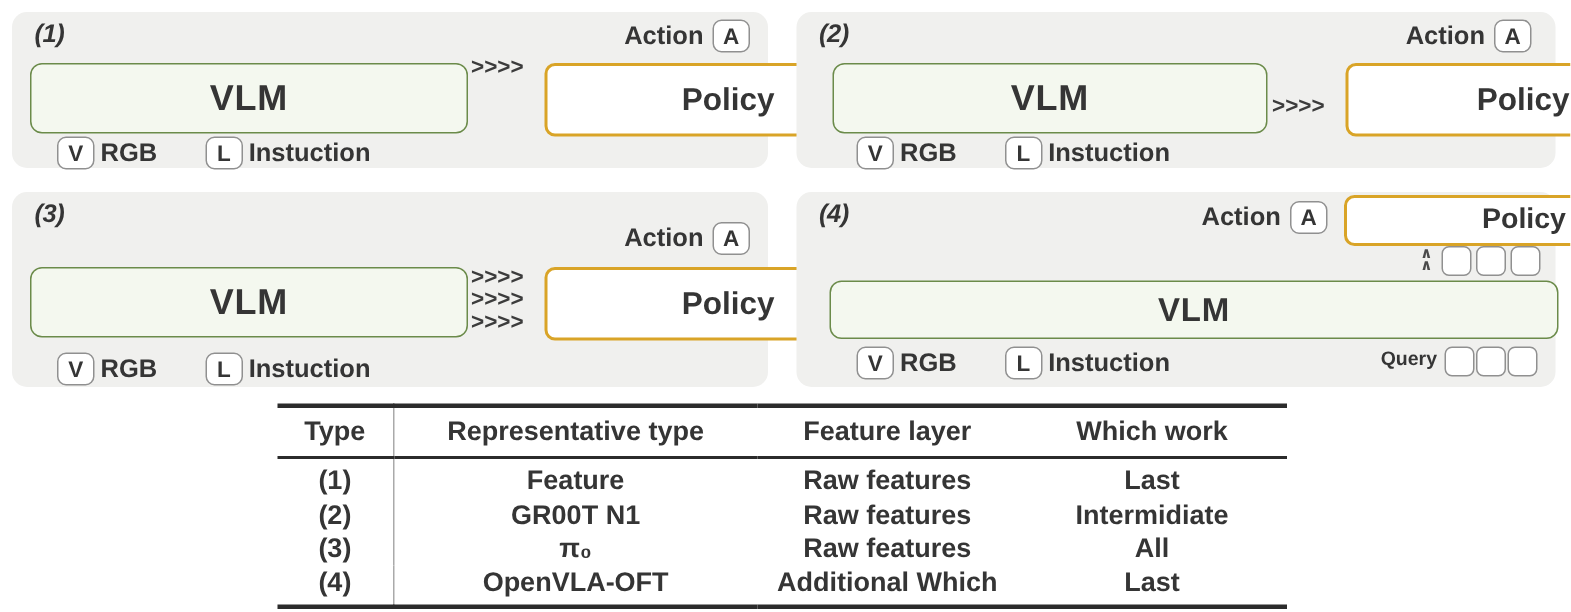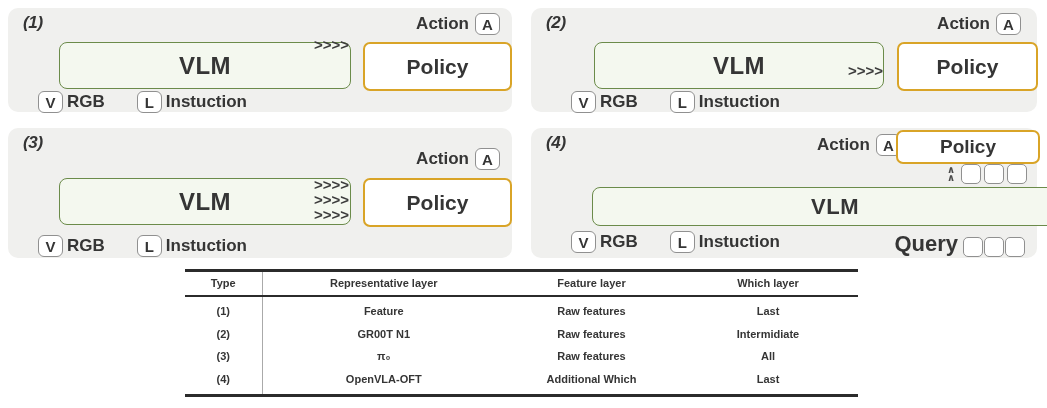--- a/index.html
+++ b/index.html
@@ -17,46 +17,46 @@
   #p4 { left:531px; top:128px; width:506px; height:130px; }
 
   .pnum {
     position:absolute; left:15px; top:5px;
     font-style:italic; font-weight:bold; font-size:17px; letter-spacing:-0.3px;
   }
   .vlm-box {
     position:absolute; background:var(--vlm_fill,#f4f8ef);
     border:1.5px solid var(--vlm_border,#6b8b4a); border-radius:8px;
     display:flex; align-items:center; justify-content:center;
-    font-weight:bold; font-size:24px; letter-spacing:0.5px;margin-left:39px;
+    font-weight:bold; font-size:24px; letter-spacing:0.5px;
   }
   #p1 .vlm-box { left:12px; top:34px; width:290px; height:45px; }
   #p2 .vlm-box { left:24px; top:34px; width:288px; height:45px; }
   #p3 .vlm-box { left:12px; top:50px; width:290px; height:45px; }
   #p4 .vlm-box { left:22px; top:59px; width:484px; height:37px; font-size:22px; }
 
   .policy-box {
     position:absolute; background:#ffffff;
     border:2px solid var(--policy_border,#d9a427); border-radius:7px;
     display:flex; align-items:center; justify-content:center;
-    font-weight:bold; font-size:21px;
+    font-weight:bold; font-size:21px;padding-left:48px;
   }
   #p1 .policy-box { left:355px; top:34px; width:145px; height:45px; }
   #p2 .policy-box { left:366px; top:34px; width:137px; height:45px; }
   #p3 .policy-box { left:355px; top:50px; width:145px; height:45px; }
   #p4 .policy-box { left:365px; top:2px;  width:140px; height:30px; font-size:19px; }
 
   .arrows { position:absolute; font-weight:bold; font-size:15px; line-height:15px; color:#3c3c3c; }
   .arrows span { display:block; }
   #p1 .arrows { left:306px; top:29px; }
   #p2 .arrows { left:317px; top:55px; }
   #p3 .arrows { left:306px; top:49px; }
 
   .action-row { position:absolute; display:flex; align-items:center; gap:6px;
-                font-weight:bold; font-size:17px;margin-left:16px; }
+                font-weight:bold; font-size:17px; }
   #p1 .action-row { top:5px;  right:12px; }
   #p2 .action-row { top:5px;  right:16px; }
   #p3 .action-row { top:20px; right:12px; }
   #p4 .action-row { left:270px; top:6px; }
 
   .tok {
     width:25px; height:22px; background:#ffffff; box-sizing:border-box;
     border:1.5px solid var(--token_border,#909090); border-radius:6px;
     display:inline-flex; align-items:center; justify-content:center;
     font-weight:bold; font-size:15px; flex:0 0 auto;
@@ -69,30 +69,30 @@
                 font-weight:bold; font-size:17px; white-space:nowrap; }
   #p1 .inputs-row { left:30px; top:83px; }
   #p2 .inputs-row { left:40px; top:83px; }
   #p3 .inputs-row { left:30px; top:107px; }
   #p4 .inputs-row { left:40px; top:103px; }
   .inputs-row .lang-tok { margin-left:28px; }
 
   .mid-row { position:absolute; top:36px; right:10px; display:flex; align-items:center; gap:3px; }
   .chev-stack { display:flex; flex-direction:column; align-items:center;
                 font-weight:bold; font-size:10px; line-height:8px; color:#4a4a4a; margin-right:3px; }
-  .query-row { position:absolute; top:103px; right:12px; display:flex; align-items:flex-end; gap:1px;
-               font-weight:bold; font-size:22px; }
+  .query-row { position:absolute; top:103px; right:12px; display:flex; align-items:flex-start; gap:1px;
+               font-weight:bold; font-size:13px; }
   .query-row .q-label { margin-right:4px; }
 
   .ftable { position:absolute; left:185px; top:269px; width:673px; }
   .ftable table {
     width:100%; border-collapse:collapse; table-layout:fixed;
     border-top:3px solid var(--table_rule,#2b2b2b);
     border-bottom:3px solid var(--table_rule,#2b2b2b);
-    font-weight:bold; font-size:11px; color:var(--text,#353535);
+    font-weight:bold; font-size:18px; color:var(--text,#353535);
   }
   .ftable th, .ftable td { text-align:center; white-space:nowrap; overflow:hidden; }
   .ftable th { padding:5px 0 6px; border-bottom:2px solid var(--table_rule,#2b2b2b); }
   .ftable td { padding:1px 0; line-height:20.5px; }
   .ftable th:first-child, .ftable td:first-child {
     border-right:1.5px solid var(--table_divider,#aaaaaa);
   }
   .ftable tbody tr:first-child td { padding-top:4px; }
   .ftable tbody tr:last-child td  { padding-bottom:5px; }
   .pi-cell { }
@@ -196,23 +196,23 @@
     <table>
       <colgroup>
         <col style="width:77px">
           <col style="width:243px">
           <col style="width:173px">
           <col style="width:180px">
       </colgroup>
       <thead>
         <tr>
           <th>Type</th>
-          <th>Representative layer</th>
+          <th>Representative type</th>
           <th>Feature layer</th>
-          <th>Which layer</th>
+          <th>Which work</th>
         </tr>
       </thead>
       <tbody>
         <tr>
           <td>(1)</td>
           <td>Feature</td>
           <td>Raw features</td>
           <td>Last</td>
         </tr>
         <tr>

